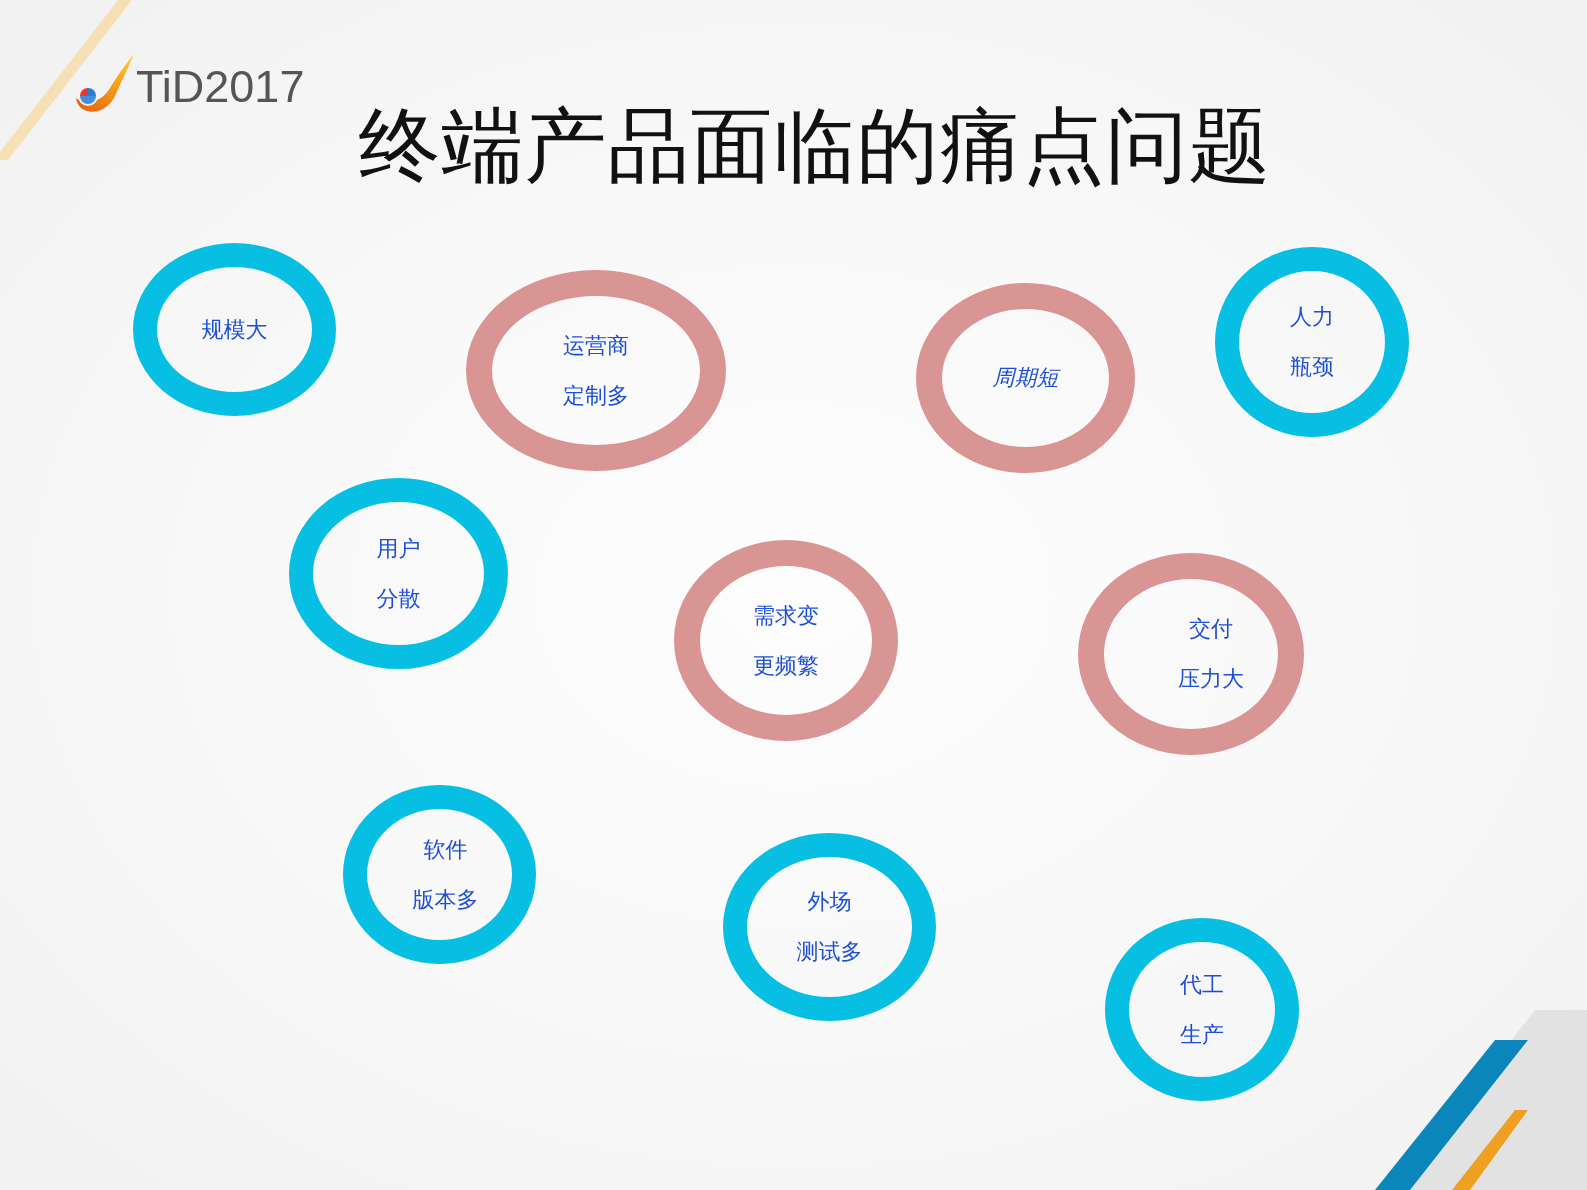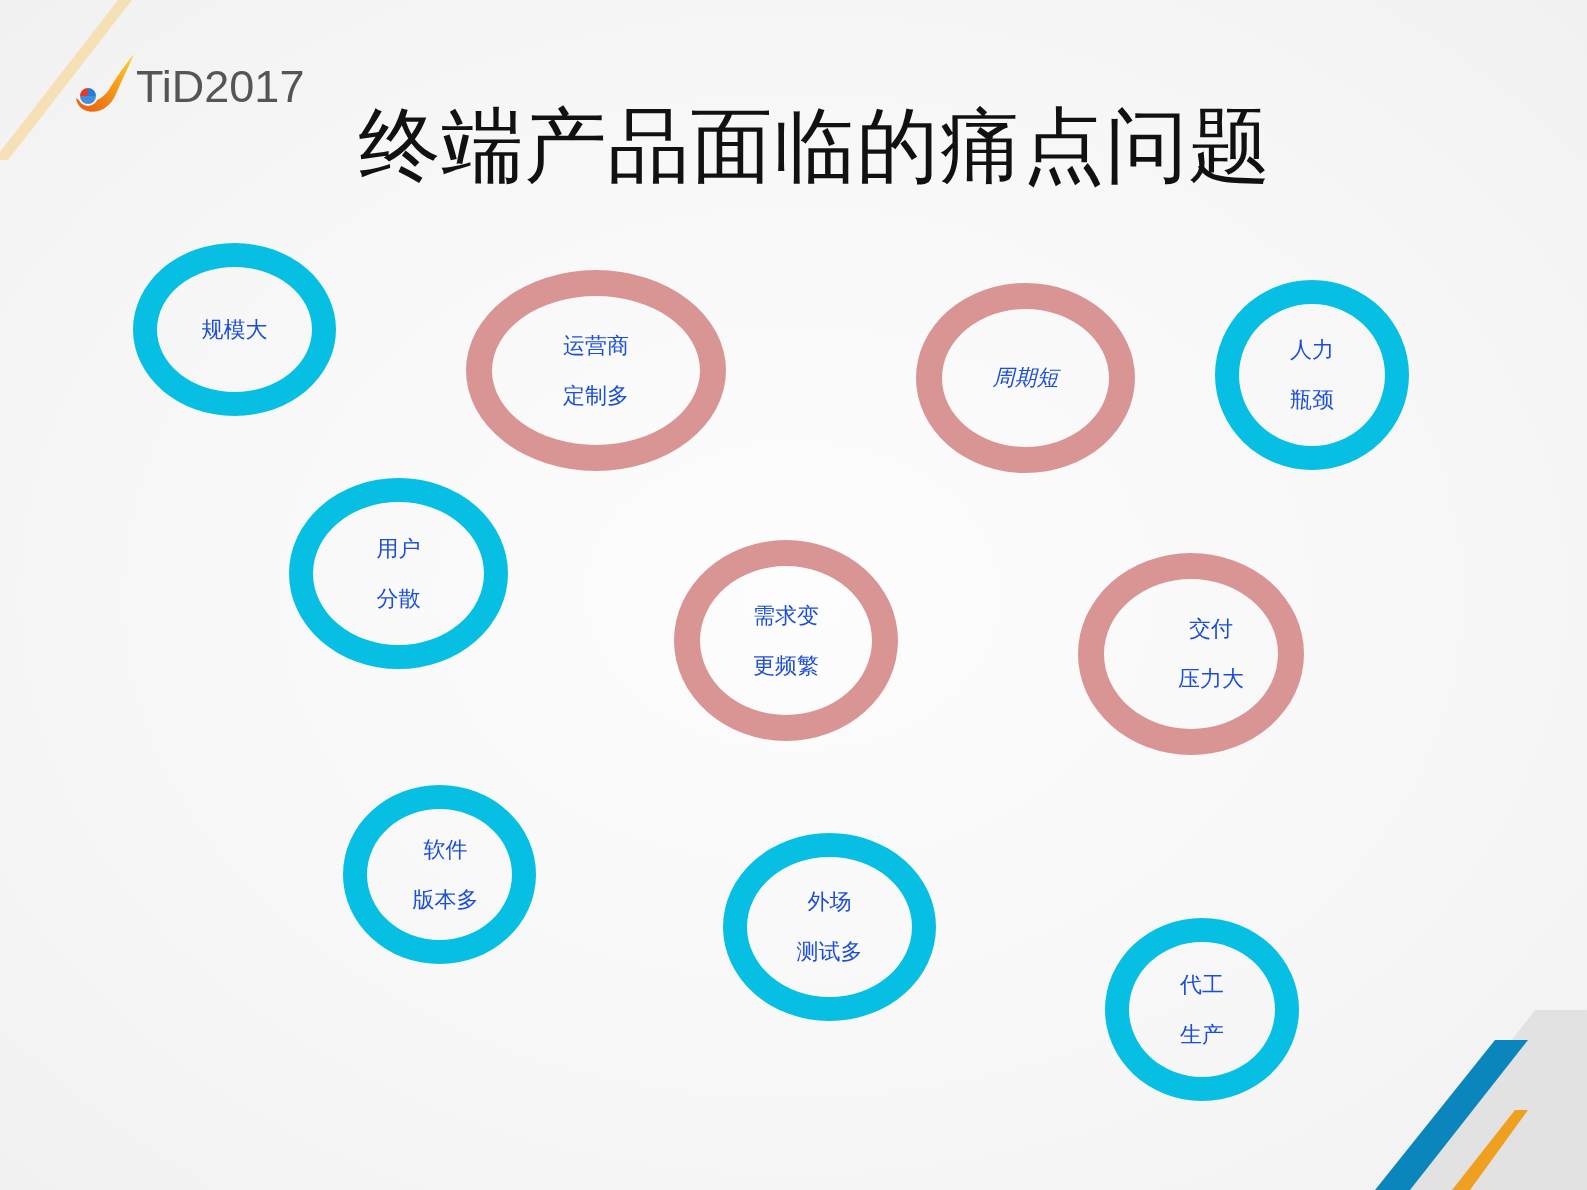--- a/index.html
+++ b/index.html
@@ -71,21 +71,21 @@
 
 <div class="ring pink" style="left:466px;top:270px;width:260px;height:201px;">
   <span class="ring-label">运营商
 定制多</span>
 </div>
 
 <div class="ring pink" style="left:916px;top:283px;width:219px;height:190px;font-style:italic;">
   <span class="ring-label">周期短</span>
 </div>
 
-<div class="ring blue" style="left:1215px;top:280px;width:194px;height:190px;">
+<div class="ring blue" style="left:1215px;top:247px;width:194px;height:190px;">
   <span class="ring-label">人力
 瓶颈</span>
 </div>
 
 <div class="ring blue" style="left:289px;top:478px;width:219px;height:191px;">
   <span class="ring-label">用户
 分散</span>
 </div>
 
 <div class="ring pink" style="left:674px;top:540px;width:224px;height:201px;">

